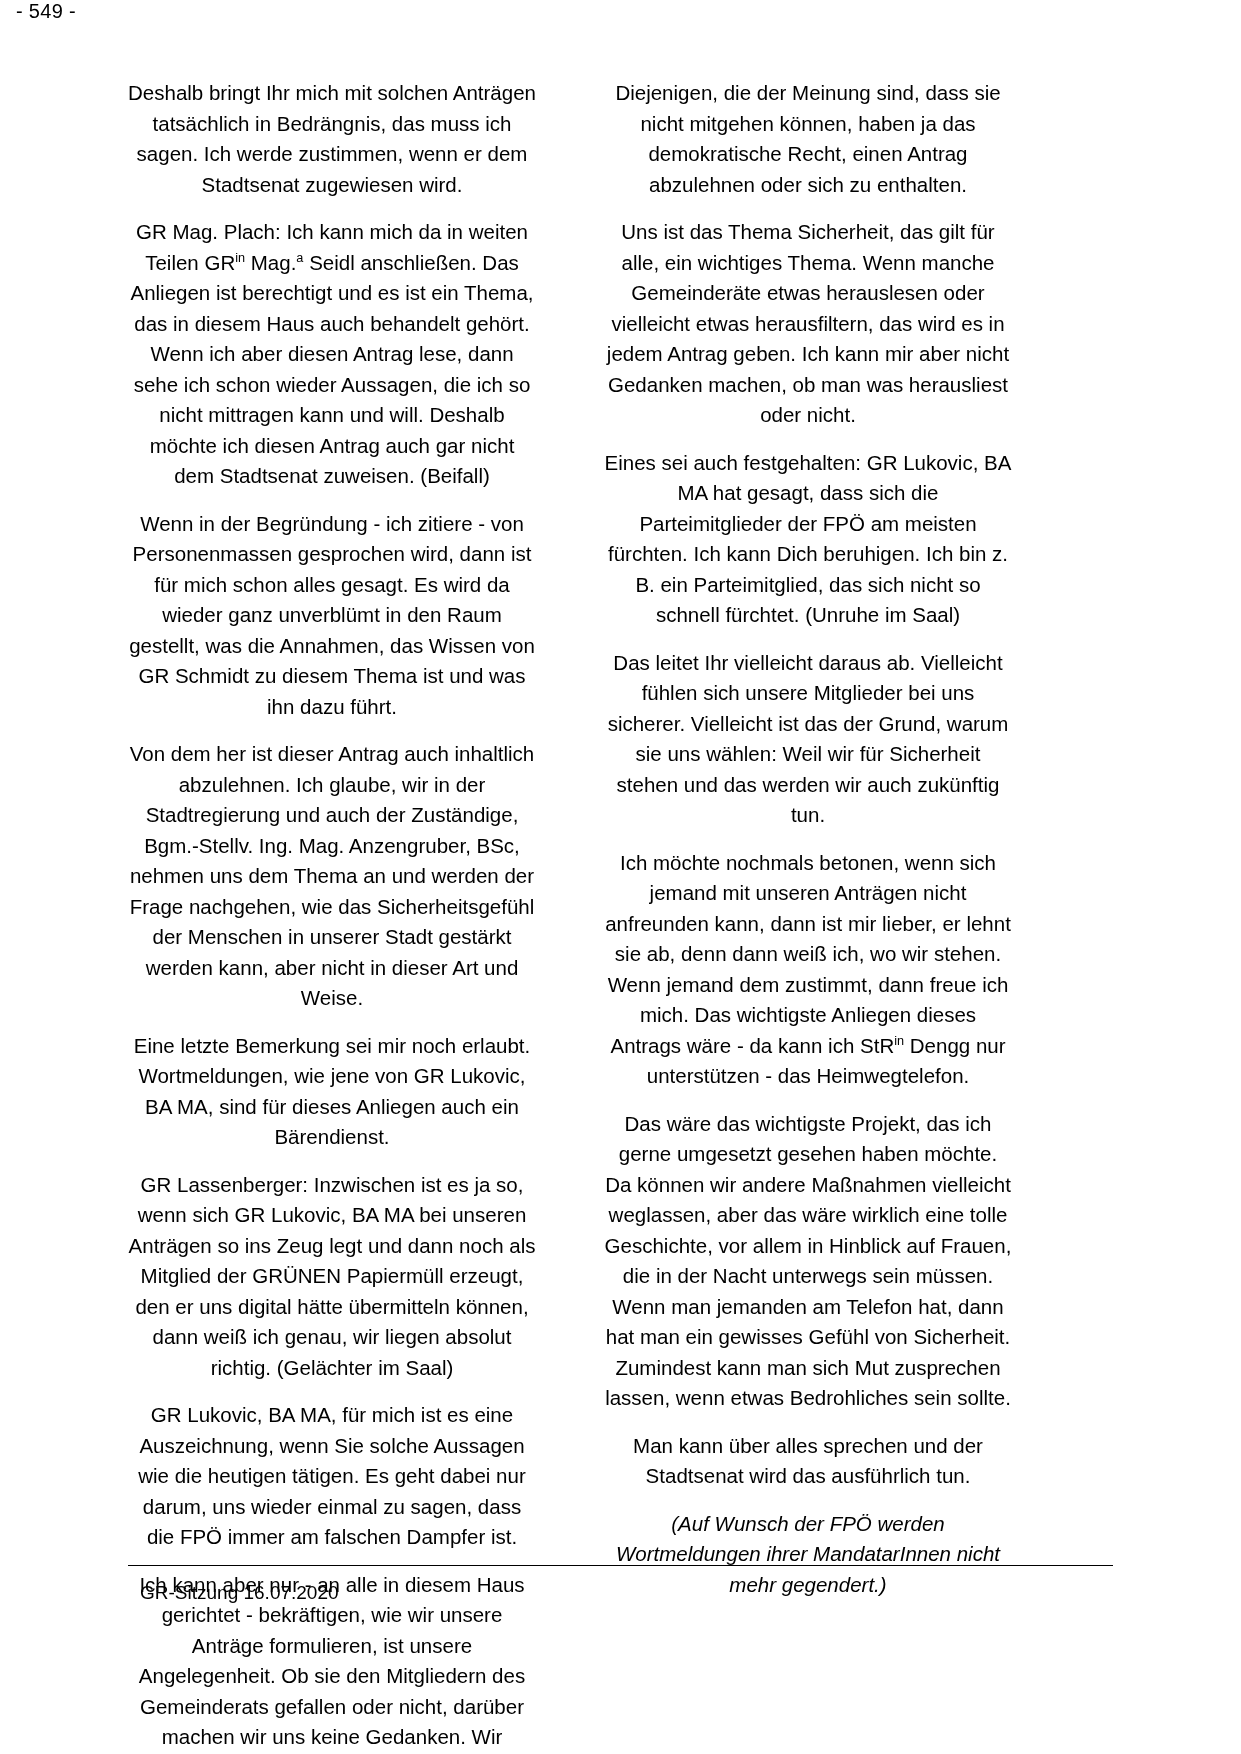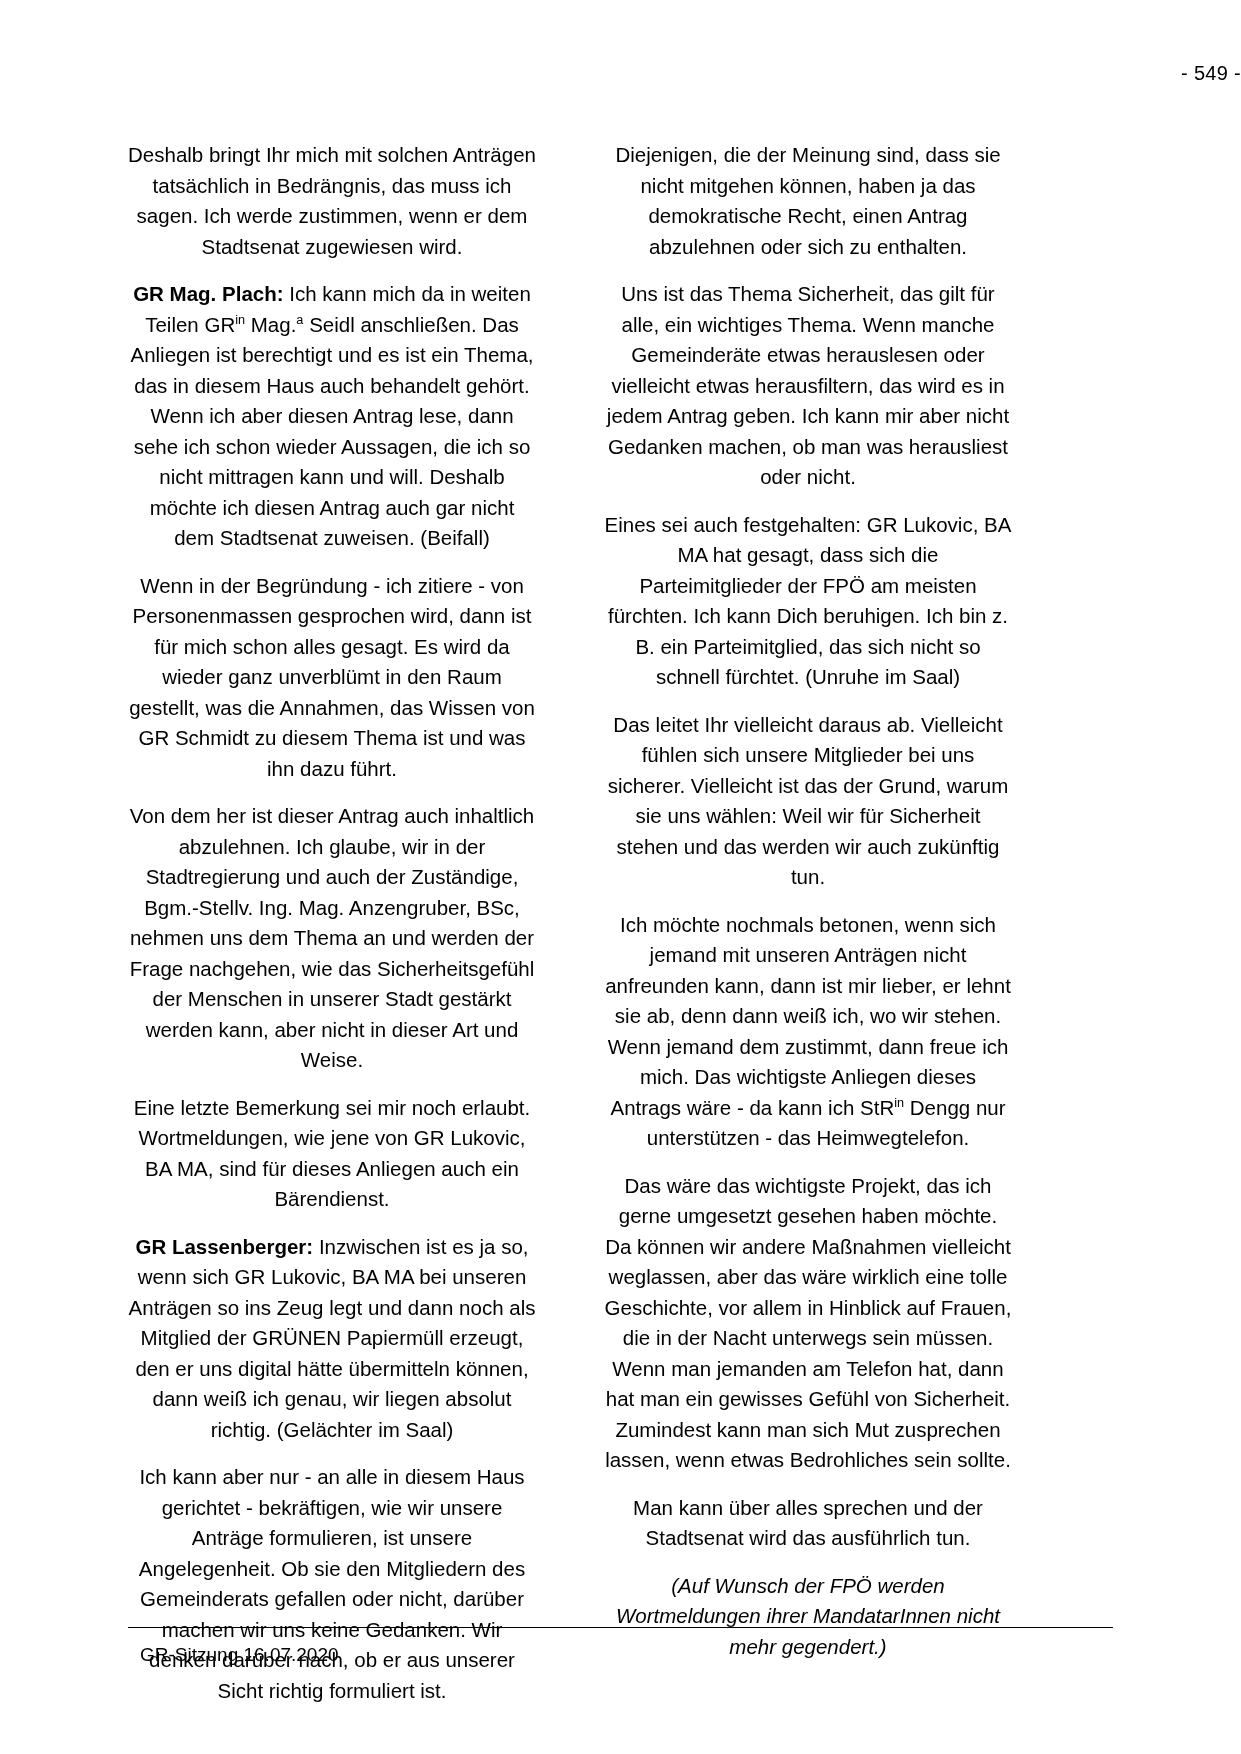--- a/index.html
+++ b/index.html
@@ -16,24 +16,24 @@
     overflow: hidden;
   }
   .page {
     position: relative;
     width: 1241px;
     height: 1754px;
     box-sizing: border-box;
     padding: 0;
   }
   .page-number {
-    text-align: right;
+    text-align: left;
     font-size: 20px;
-    margin-top: 62px;
     letter-spacing: 0.3px;
+    padding-left: 16px;
   }
   .content {
     display: flex;
     gap: 68px;
     margin: 0 auto;
     padding: 0 128px;
     box-sizing: border-box;
     margin-top: 55px;
   }
   .column {
@@ -44,21 +44,21 @@
     margin: 0 0 17px 0;
     font-size: 20.5px;
     line-height: 30.5px;
     text-align: center;
     word-spacing: 0px;
   }
   p.para:last-child {
     margin-bottom: 0;
   }
   .speaker {
-    font-weight: bold;
+    font-weight: normal;
   }
   .italic {
     font-style: italic;
   }
   .sup {
     font-size: 0.62em;
     vertical-align: super;
     line-height: 0;
   }
   .footer-rule {
@@ -92,20 +92,21 @@
       <p class="para"><span class="speaker">GR Mag. Plach:</span><span> Ich kann mich da in weiten Teilen GR</span><span class="sup">in</span><span> Mag.</span><span class="sup">a</span><span> Seidl anschließen. Das Anliegen ist berechtigt und es ist ein Thema, das in diesem Haus auch behandelt gehört. Wenn ich aber diesen Antrag lese, dann sehe ich schon wieder Aussagen, die ich so nicht mittragen kann und will. Deshalb möchte ich diesen Antrag auch gar nicht dem Stadtsenat zuweisen. (Beifall)</span></p>
 
       <p class="para">Wenn in der Begründung - ich zitiere - von Personenmassen gesprochen wird, dann ist für mich schon alles gesagt. Es wird da wieder ganz unverblümt in den Raum gestellt, was die Annahmen, das Wissen von GR Schmidt zu diesem Thema ist und was ihn dazu führt.</p>
 
       <p class="para">Von dem her ist dieser Antrag auch inhaltlich abzulehnen. Ich glaube, wir in der Stadtregierung und auch der Zuständige, Bgm.-Stellv. Ing. Mag. Anzengruber, BSc, nehmen uns dem Thema an und werden der Frage nachgehen, wie das Sicherheitsgefühl der Menschen in unserer Stadt gestärkt werden kann, aber nicht in dieser Art und Weise.</p>
 
       <p class="para">Eine letzte Bemerkung sei mir noch erlaubt. Wortmeldungen, wie jene von GR Lukovic, BA MA, sind für dieses Anliegen auch ein Bärendienst.</p>
 
       <p class="para"><span class="speaker">GR Lassenberger:</span><span> Inzwischen ist es ja so, wenn sich GR Lukovic, BA MA bei unseren Anträgen so ins Zeug legt und dann noch als Mitglied der GRÜNEN Papiermüll erzeugt, den er uns digital hätte übermitteln können, dann weiß ich genau, wir liegen absolut richtig. (Gelächter im Saal)</span></p>
 
+      <p class="para">GR Lukovic, BA MA, für mich ist es eine Auszeichnung, wenn Sie solche Aussagen wie die heutigen tätigen. Es geht dabei nur darum, uns wieder einmal zu sagen, dass die FPÖ immer am falschen Dampfer ist.</p>
 
       <p class="para">Ich kann aber nur - an alle in diesem Haus gerichtet - bekräftigen, wie wir unsere Anträge formulieren, ist unsere Angelegenheit. Ob sie den Mitgliedern des Gemeinderats gefallen oder nicht, darüber machen wir uns keine Gedanken. Wir denken darüber nach, ob er aus unserer Sicht richtig formuliert ist.</p>
 
     </div>
 
     <div class="column">
 
 
       <p class="para">Diejenigen, die der Meinung sind, dass sie nicht mitgehen können, haben ja das demokratische Recht, einen Antrag abzulehnen oder sich zu enthalten.</p>
 

